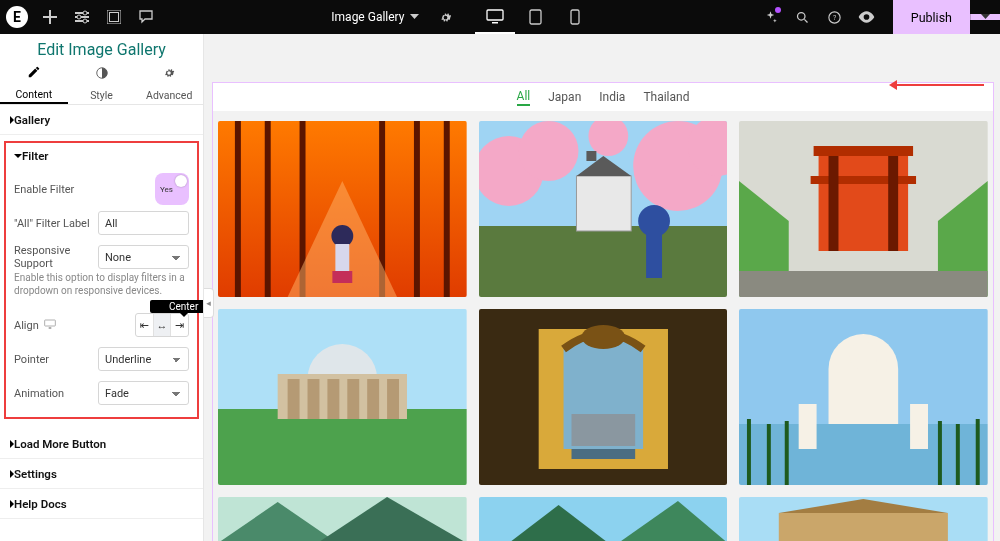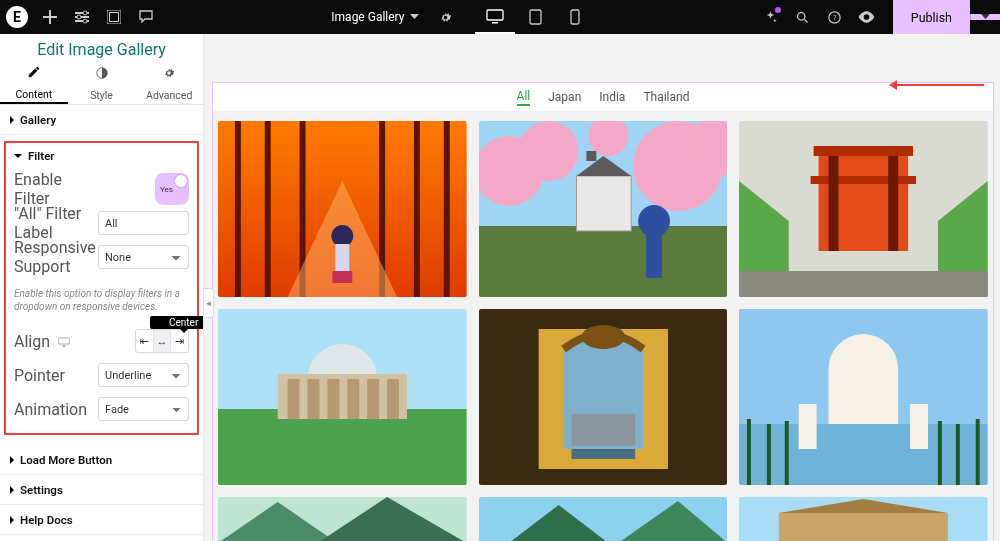--- a/index.html
+++ b/index.html
@@ -21,33 +21,33 @@
 
   
   .panel{position:absolute;left:0;top:34px;width:204px;bottom:0;border-right:1px solid #e6e6e6;background:#fff;display:flex;flex-direction:column}
   .panel-title{height:30px;display:flex;align-items:center;justify-content:center;font-size:16px;font-weight:400;color:#0f766e}
   .tabs{display:flex;border-bottom:1px solid #e6e6e6}
   .tab{flex:1;height:40px;display:flex;flex-direction:column;align-items:center;justify-content:center;gap:9px;cursor:pointer;color:#555;font-size:10.5px}
   .tab.active{border-bottom:2px solid #000;color:#000}
   .tab svg{fill:currentColor}
 
   .sections{flex:1;overflow:auto;font-size:11.5px;color:#333}
-  .section-head{height:30px;display:flex;align-items:center;gap:6px;padding:0 10px;border-bottom:1px solid #eee;cursor:pointer;font-weight:600;color:#111}
+  .section-head{height:30px;display:flex;align-items:center;padding:0 10px;border-bottom:1px solid #eee;cursor:pointer;font-weight:600;color:#111}
   .caret{width:0;height:0;border-left:4px solid transparent;border-right:4px solid transparent;display:inline-block}
   .caret.right{border-left:4px solid #000;border-right:none;border-top:4px solid transparent;border-bottom:4px solid transparent}
   .caret.down{border-top:4px solid #000}
   .highlight-box{border:2px solid #ee3d3d;padding:0 8px 10px 8px;margin:6px 4px 10px 4px}
   .row{display:flex;align-items:center;height:28px;margin-top:6px}
-  .row-label{flex:0 0 84px;font-size:16px;color:#555}
+  .row-label{flex:0 0 84px;font-size:11px;color:#555}
   .row-ctrl{flex:1}
   input[type=text],select{width:100%;height:24px;border:1px solid #d6d6d6;border-radius:3px;padding:0 6px;font-size:11px;background:#fff;color:#333}
   select{appearance:none;background:linear-gradient(45deg,transparent 50%,#777 50%) no-repeat calc(100% - 12px) 10px/4px 4px,linear-gradient(-45deg,transparent 50%,#777 50%) no-repeat calc(100% - 8px) 10px/4px 4px,#fff}
   .toggle{width:34px;height:32px;border-radius:8px;background:#e9c0ff;position:relative;margin-left:auto;display:flex;align-items:center;font-size:8px;color:#333;padding-left:5px}
   .toggle .knob{width:12px;height:12px;border-radius:50%;background:#fff;position:absolute;right:2px;top:2px;box-shadow:0 0 2px rgba(0,0,0,.3)}
-  .helptext{font-size:10px;font-style:italic;color:#888;line-height:1.3;margin-top:16px}
+  .helptext{font-size:10px;color:#888;line-height:1.3;margin-top:0}
   .tooltip{position:absolute;background:#000;color:#fff;font-size:10px;padding:1px 19px;border-radius:2px}
   .tooltip::after{content:"";position:absolute;bottom:-4px;left:50%;margin-left:-4px;border:4px solid transparent;border-top-color:#000;border-bottom:none}
   .aligngroup{display:flex;border:1px solid #d6d6d6;border-radius:3px;overflow:hidden;margin-left:auto;width:54px}
   .alignbtn{flex:1;height:22px;display:flex;align-items:center;justify-content:center;cursor:pointer;font-size:11px;border-left:1px solid #e1e1e1}
   .alignbtn:first-child{border-left:none}
   .alignbtn.active{background:#eef0f3}
 
   
   .canvas{position:absolute;left:204px;top:34px;right:0;bottom:0;background:#f2f2f2;overflow:hidden}
   .collapse-handle{position:absolute;left:0;top:254px;width:10px;height:30px;background:#fff;border:1px solid #ddd;border-left:none;border-radius:0 4px 4px 0;display:flex;align-items:center;justify-content:center;cursor:pointer;font-size:9px;color:#888}

